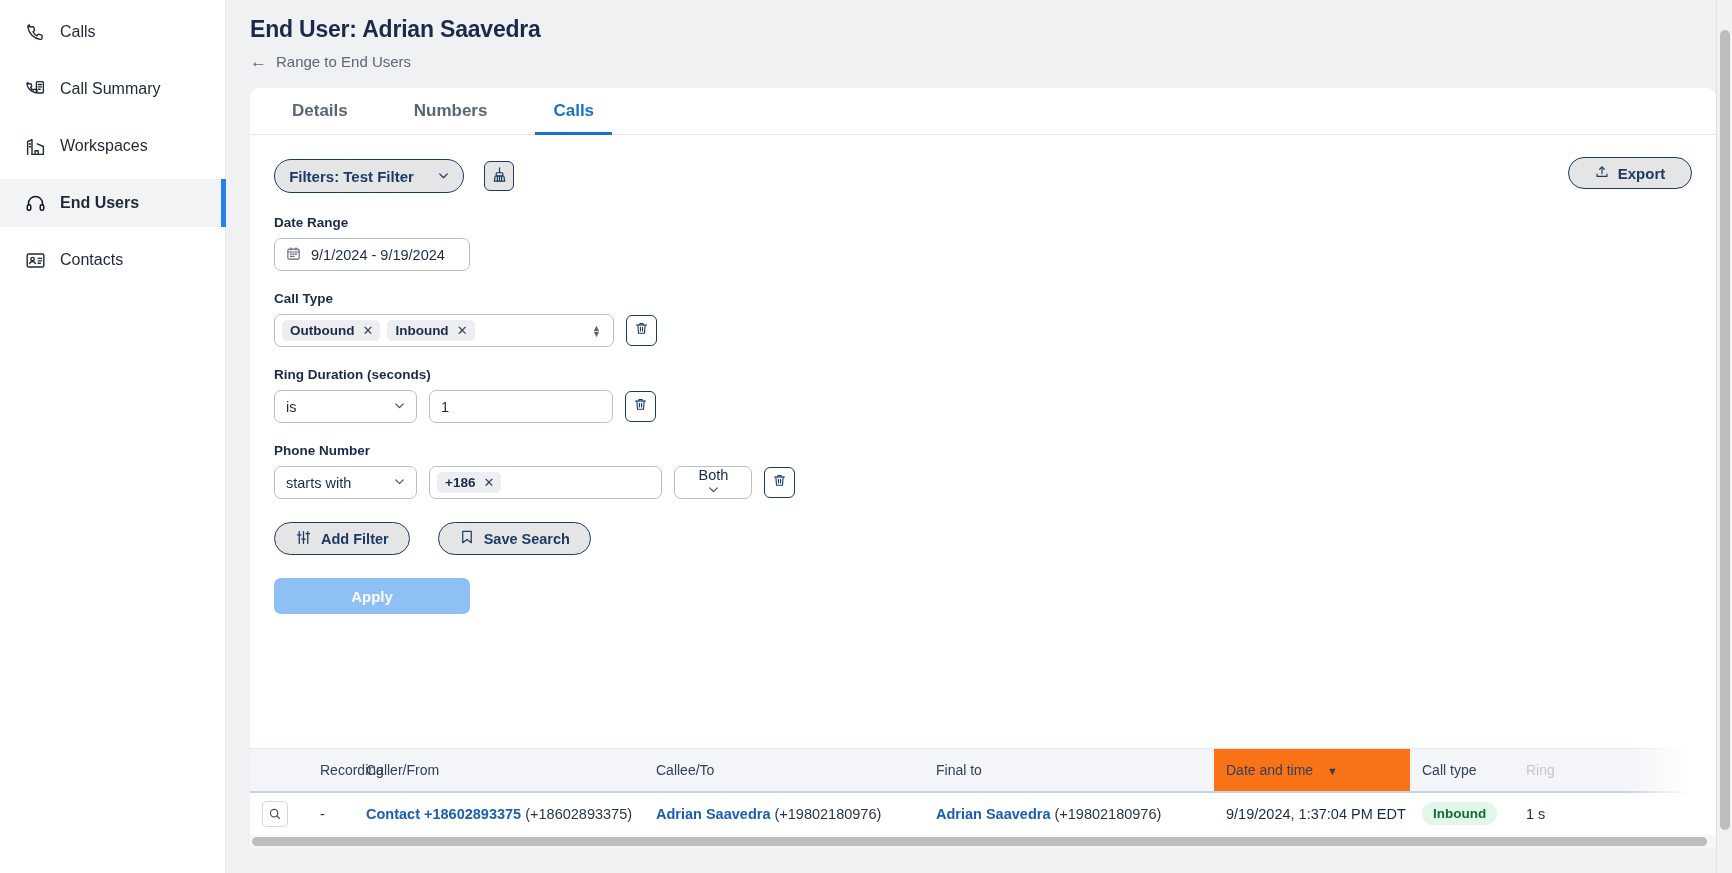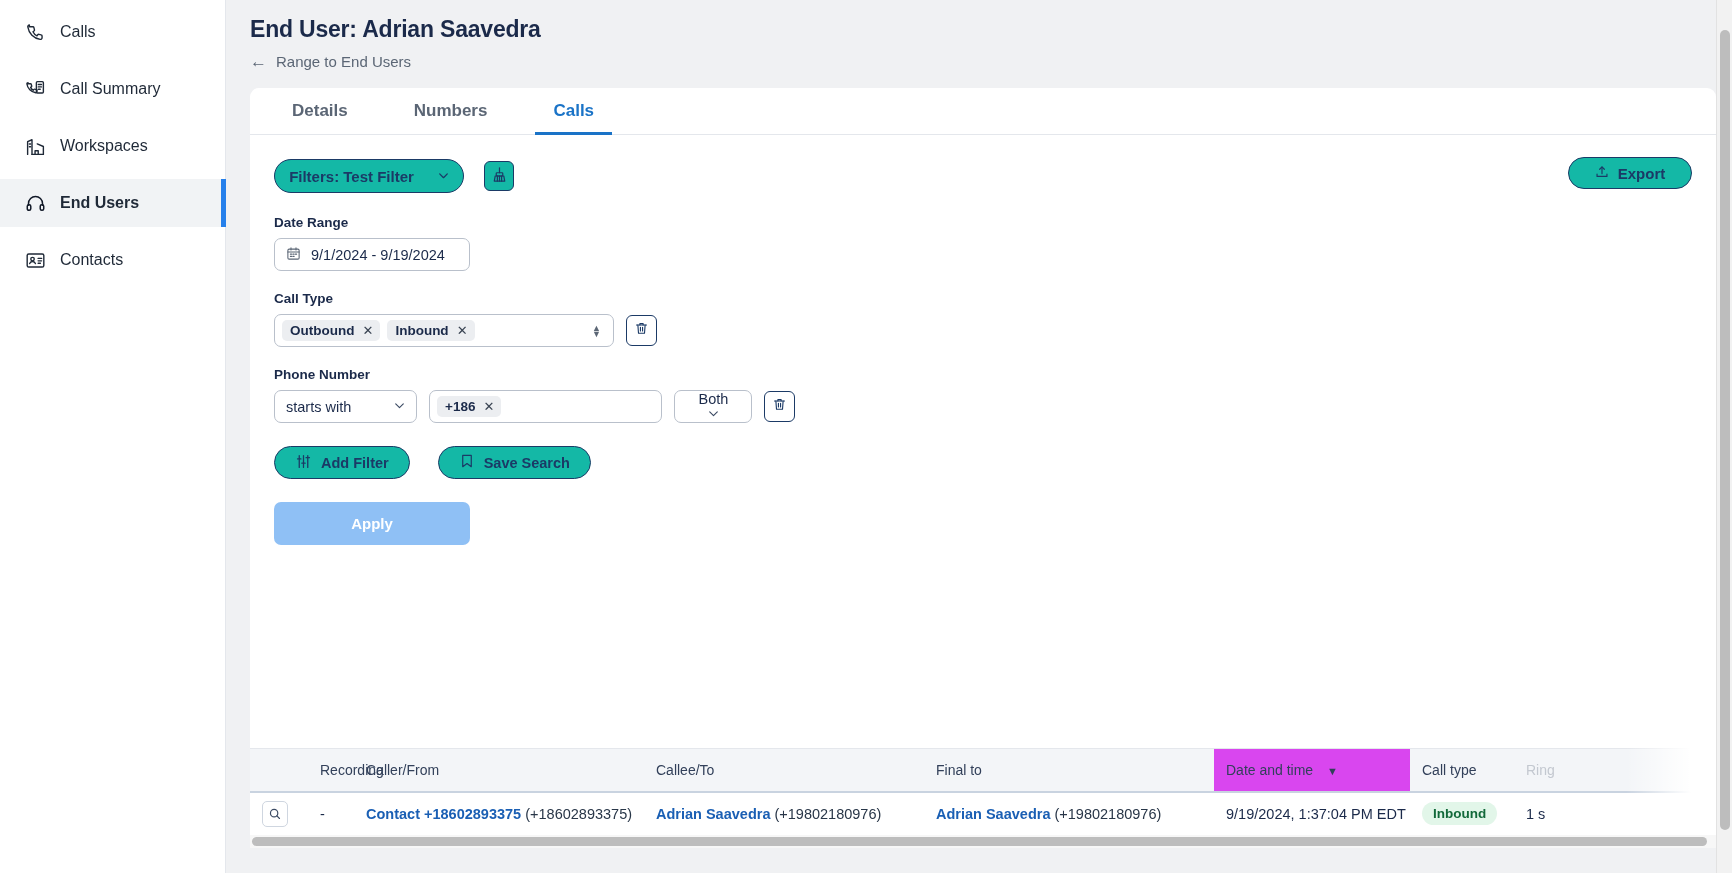--- a/index.html
+++ b/index.html
@@ -87,21 +87,21 @@
   }
 
   
   .filters { padding: 24px 24px 0 24px; position: relative; }
 
   .filter-top { display: flex; align-items: center; }
   .btn {
     display: inline-flex; align-items: center; justify-content: center;
     gap: 9px;
     border: 1px solid #1b3a66; border-radius: 7px;
-    background: #14b8a6; color: #1b3a66;
+    background: #e5e5e5; color: #1b3a66;
     font-size: 15px; font-weight: bold;
     font-family: "Liberation Sans", sans-serif;
     cursor: pointer;
   }
   .filters-select {
     width: 190px; height: 34px;
     justify-content: space-between;
     padding: 0 13px 0 0;
     border-radius: 17px;
   }
@@ -160,21 +160,21 @@
     cursor: pointer; color: #1b3a66;
   }
 
   .action-row { display: flex; gap: 28px; margin-top: 23px; }
   .pill-btn {
     height: 33px; border-radius: 17px; padding: 0 20px;
     font-size: 14.5px;
   }
   .apply-btn {
     margin-top: 23px;
-    width: 196px; height: 43px; border-radius: 7px;
+    width: 196px; height: 36px; border-radius: 7px;
     border: none; background: #8fc0f5; color: #ffffff;
     font-size: 15px; font-weight: bold;
     font-family: "Liberation Sans", sans-serif;
     cursor: default;
     display: flex; align-items: center; justify-content: center;
   }
 
   
   .table-wrap {
     position: absolute; left: 0; right: 0; top: 660px; bottom: 0;
@@ -182,21 +182,21 @@
   }
   .tbl { width: 1648px; border-collapse: collapse; table-layout: fixed; }
   .tbl th {
     background: #f3f5f8;
     font-size: 14px; font-weight: normal; color: #32405a;
     text-align: left; height: 43px; padding: 0 12px;
     border-top: 1px solid #e4e7ec;
     border-bottom: 2px solid #c9d3e0;
     white-space: nowrap;
   }
-  .tbl th.sorted { background: #d946ef; margin-top: 32px; }
+  .tbl th.sorted { background: #f97316; margin-top: 32px; }
   .tbl th.faded { color: #c3c8d0; }
   .tbl td {
     height: 44px; padding: 0 12px;
     border-bottom: 1px solid #e8eaee;
     font-size: 14.5px; color: #1b2a4a; white-space: nowrap;
   }
   .c-rec { width: 46px; }
   .c-mag { width: 58px; }
   .c-from { width: 290px; }
   .c-to { width: 280px; }
@@ -397,20 +397,44 @@
               <svg width="15" height="15" viewBox="0 0 24 24" fill="none" stroke="#1b3a66" stroke-width="1.8" stroke-linecap="round" stroke-linejoin="round">
                   <path d="M4 6.4h16"></path>
                   <path d="M9.4 6.4V4.2h5.2v2.2"></path>
                   <path d="M6.2 6.4l1 13.2h9.6l1-13.2"></path>
                   <path d="M10.3 10v6M13.7 10v6"></path>
                 </svg>
             </span>
           </div>
         </div>
 
+        <div class="field-label">Ring Duration (seconds)</div>
+        <div class="ctl-row">
+          <div class="input-box select-box">
+            <span>is</span>
+            <span>
+              <svg width="13" height="13" viewBox="0 0 24 24" fill="none" stroke="#3b4a63" stroke-width="2.1" stroke-linecap="round" stroke-linejoin="round">
+                  <path d="M5 9l7 7 7-7"></path>
+                </svg>
+            </span>
+          </div>
+          <div class="input-box text-input">
+            <span>1</span>
+          </div>
+          <div class="trash-btn">
+            <span>
+              <svg width="15" height="15" viewBox="0 0 24 24" fill="none" stroke="#1b3a66" stroke-width="1.8" stroke-linecap="round" stroke-linejoin="round">
+                  <path d="M4 6.4h16"></path>
+                  <path d="M9.4 6.4V4.2h5.2v2.2"></path>
+                  <path d="M6.2 6.4l1 13.2h9.6l1-13.2"></path>
+                  <path d="M10.3 10v6M13.7 10v6"></path>
+                </svg>
+            </span>
+          </div>
+        </div>
 
         <div class="field-label">Phone Number</div>
         <div class="ctl-row">
           <div class="input-box select-box">
             <span>starts with</span>
             <span>
               <svg width="13" height="13" viewBox="0 0 24 24" fill="none" stroke="#3b4a63" stroke-width="2.1" stroke-linecap="round" stroke-linejoin="round">
                   <path d="M5 9l7 7 7-7"></path>
                 </svg>
             </span>

